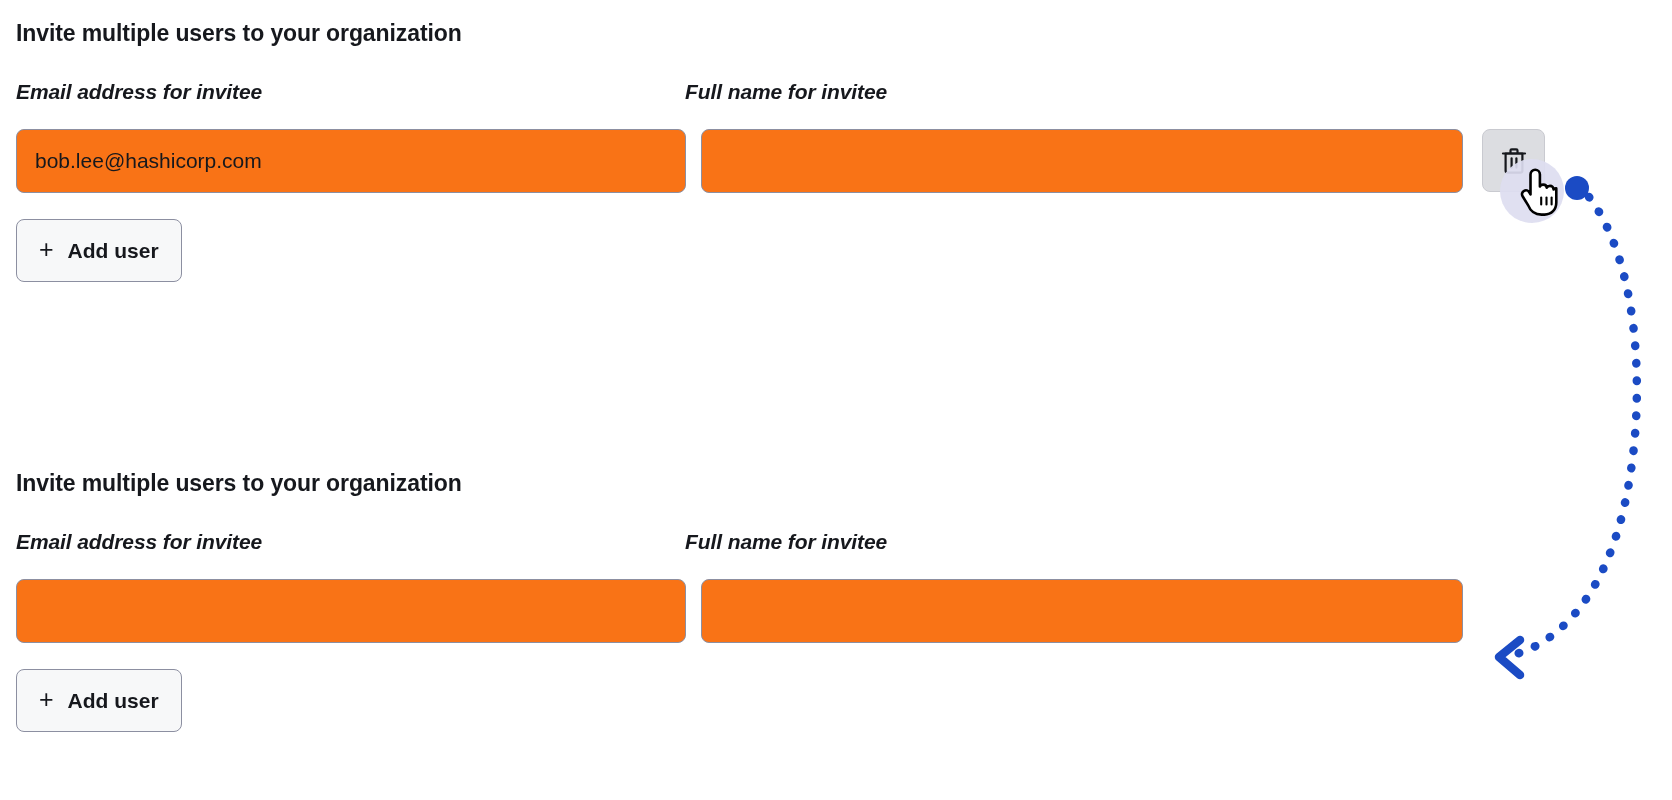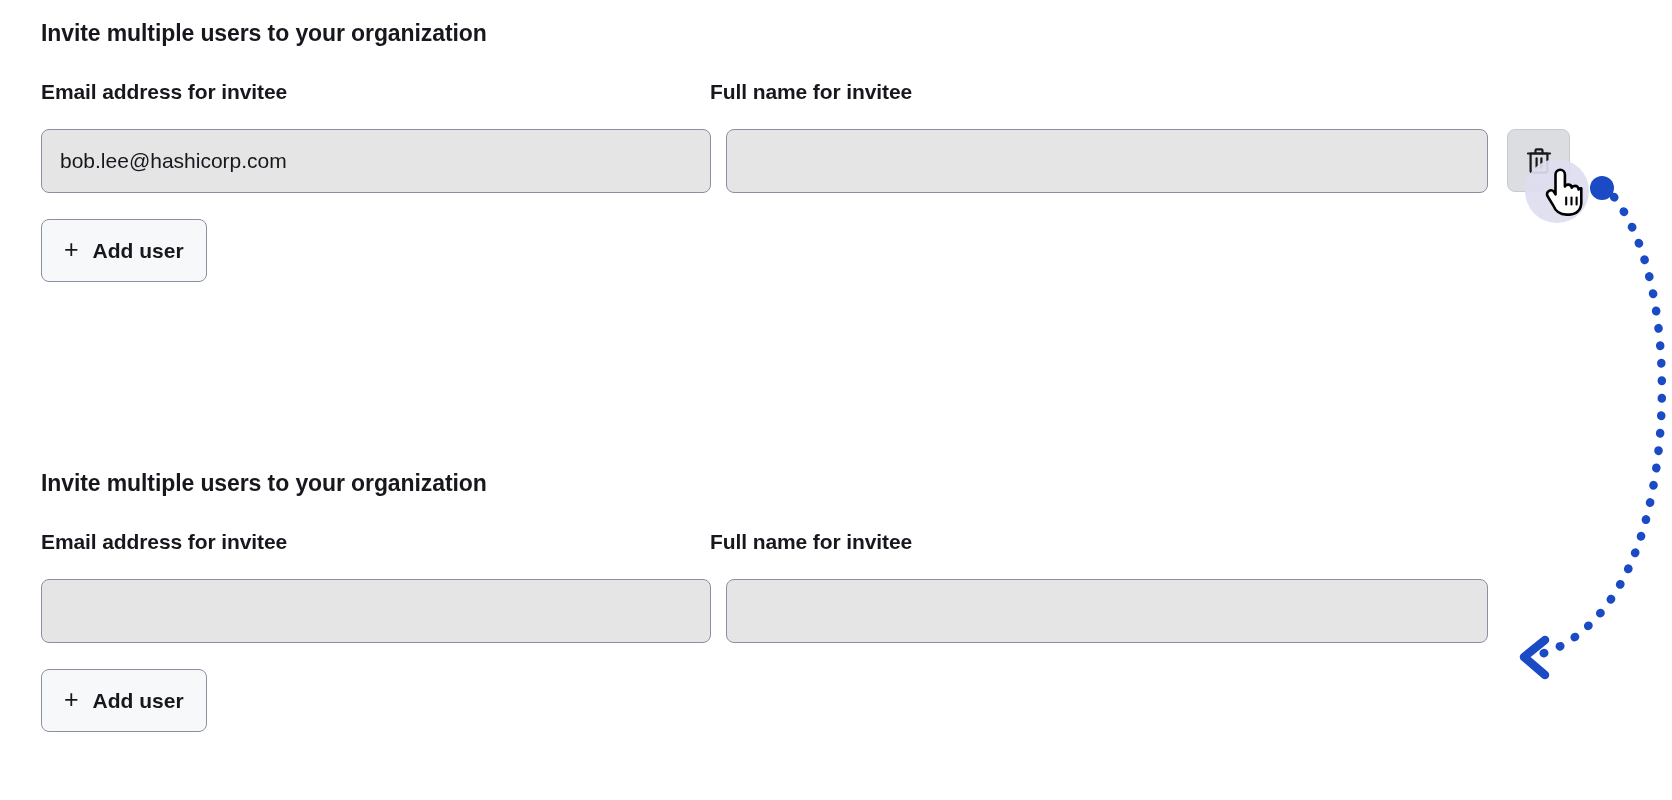--- a/index.html
+++ b/index.html
@@ -13,21 +13,20 @@
     position: relative;
     overflow: hidden;
     font-family: "Liberation Sans", sans-serif;
     color: #16181d;
     -webkit-font-smoothing: antialiased;
   }
 
   .page {
     position: absolute;
     inset: 0;
-    margin-left: 25px;
   }
 
   
   .section {
     position: absolute;
     left: 0;
     width: 1672px;
   }
   .section-1 { top: 0px; }
   .section-2 { top: 450px; }
@@ -44,32 +43,33 @@
   }
 
   .field-label {
     position: absolute;
     top: 80px;
     font-size: 21px;
     font-weight: 600;
     letter-spacing: -0.1px;
     color: #16181d;
     white-space: nowrap;
+    font-style: italic;
   }
   .field-label.email { left: 16px; }
   .field-label.fullname { left: 685px; }
 
   .text-input {
     position: absolute;
     top: 129px;
     height: 64px;
     box-sizing: border-box;
     border: 1.5px solid #8c8fa1;
     border-radius: 8px;
-    background: #e5e5e5;
+    background: #f97316;
     font-family: "Liberation Sans", sans-serif;
     font-size: 21px;
     color: #16181d;
     padding: 8px 18px;
     outline: none;
   }
   .text-input::placeholder { color: #8c8fa1; }
   .text-input.email { left: 16px; width: 670px; }
   .text-input.fullname { left: 701px; width: 762px; }
 

